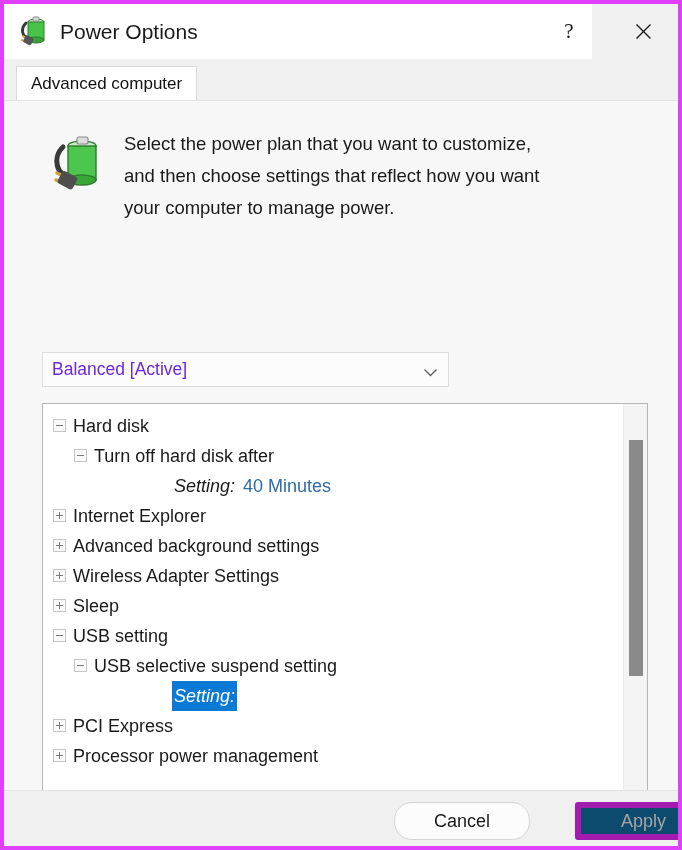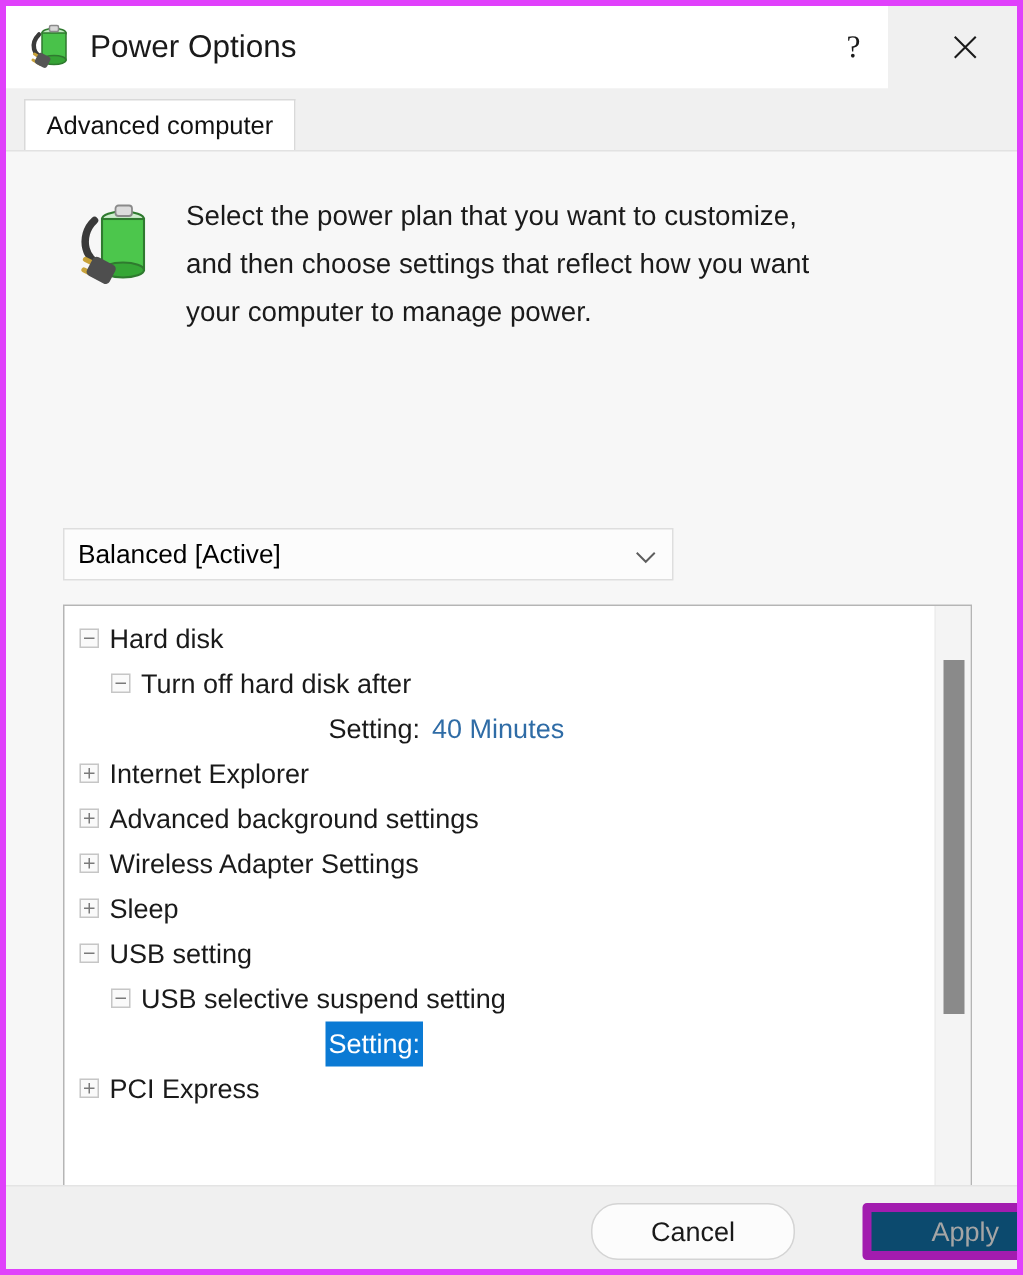--- a/index.html
+++ b/index.html
@@ -124,21 +124,21 @@
     box-sizing: border-box;
     background: #fcfcfc;
     border: 1px solid #dedede;
   }
   #plan-combo-value {
     position: absolute;
     left: 9px; top: 0;
     height: 33px;
     line-height: 33px;
     font-size: 17.5px;
-    color: #000000;
+    color: #6d28d9;
     white-space: nowrap;
   }
   #plan-combo-arrow {
     position: absolute;
     right: 10px; top: 11px;
   }
 
   
   #tree-panel {
     position: absolute;
@@ -194,22 +194,23 @@
     background: #7a7a7a;
   }
   .tree-label { vertical-align: middle; }
 
   
   .setting-row { padding-left: 0; }
   .setting-label {
     display: inline-block;
     padding-left: 2px;
     padding-right: 2px;
-    margin-left: 118px;
+    margin-left: 73px;
     vertical-align: middle;
+    font-style: italic;
   }
   .setting-label.selected {
     background: #0b7ad4;
     color: #ffffff;
   }
   .setting-value-link {
     color: #2f6ca6;
     vertical-align: middle;
     margin-left: 6px;
   }
@@ -353,20 +354,21 @@
           <div class="tree-row lvl1"><span class="twisty"></span><span class="tree-label">Turn off hard disk after</span></div>
           <div class="tree-row lvl2 setting-row"><span class="setting-label">Setting:</span><span class="setting-value-link">40 Minutes</span></div>
           <div class="tree-row lvl0"><span class="twisty plus"></span><span class="tree-label">Internet Explorer</span></div>
           <div class="tree-row lvl0"><span class="twisty plus"></span><span class="tree-label">Advanced background settings</span></div>
           <div class="tree-row lvl0"><span class="twisty plus"></span><span class="tree-label">Wireless Adapter Settings</span></div>
           <div class="tree-row lvl0"><span class="twisty plus"></span><span class="tree-label">Sleep</span></div>
           <div class="tree-row lvl0"><span class="twisty"></span><span class="tree-label">USB setting</span></div>
           <div class="tree-row lvl1"><span class="twisty"></span><span class="tree-label">USB selective suspend setting</span></div>
           <div class="tree-row lvl2 setting-row"><span class="setting-label selected">Setting:</span></div>
           <div class="tree-row lvl0"><span class="twisty plus"></span><span class="tree-label">PCI Express</span></div>
+          <div class="tree-row lvl0"><span class="twisty plus"></span><span class="tree-label">Processor power management</span></div>
         </div>
 
       <div id="tree-scrollbar">
         <div id="tree-scroll-thumb"></div>
       </div>
     </div>
 
     <button id="restore-btn">Restore plan defaults</button>
   </div>
 

